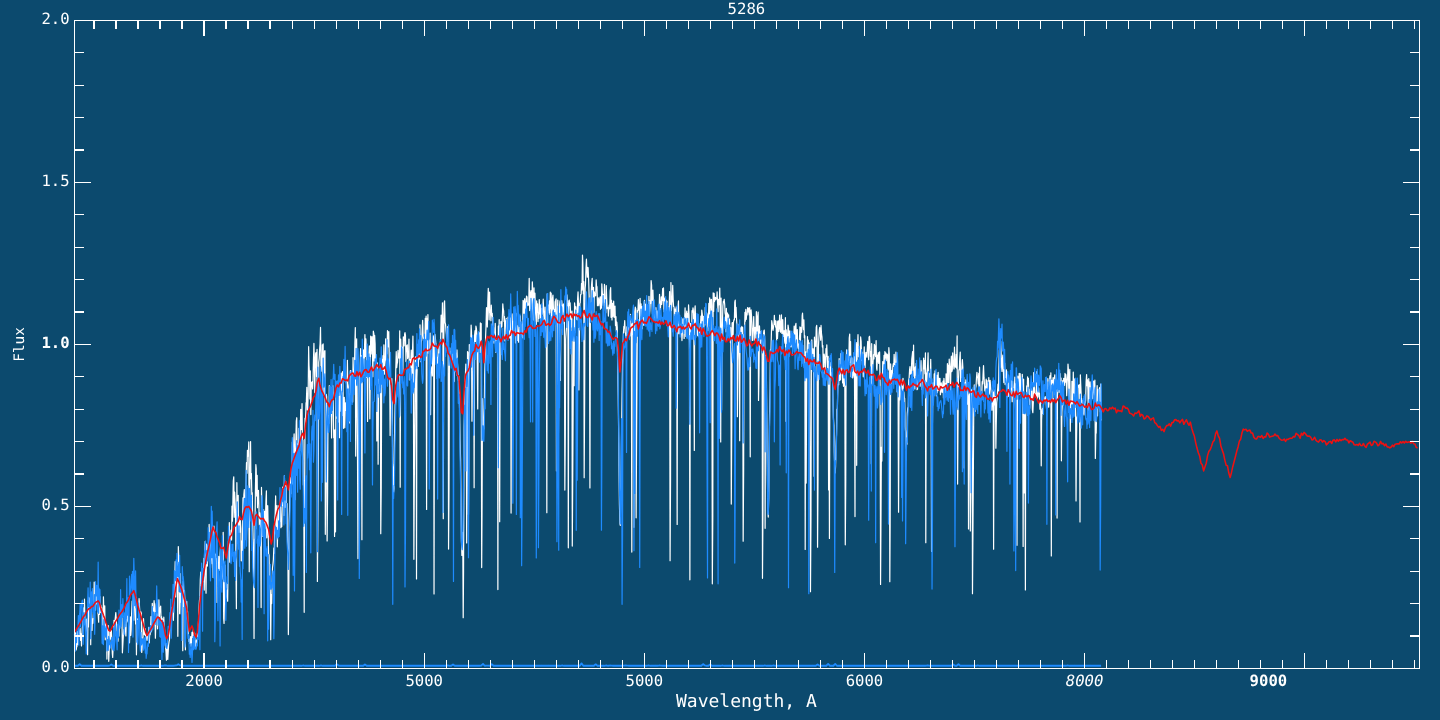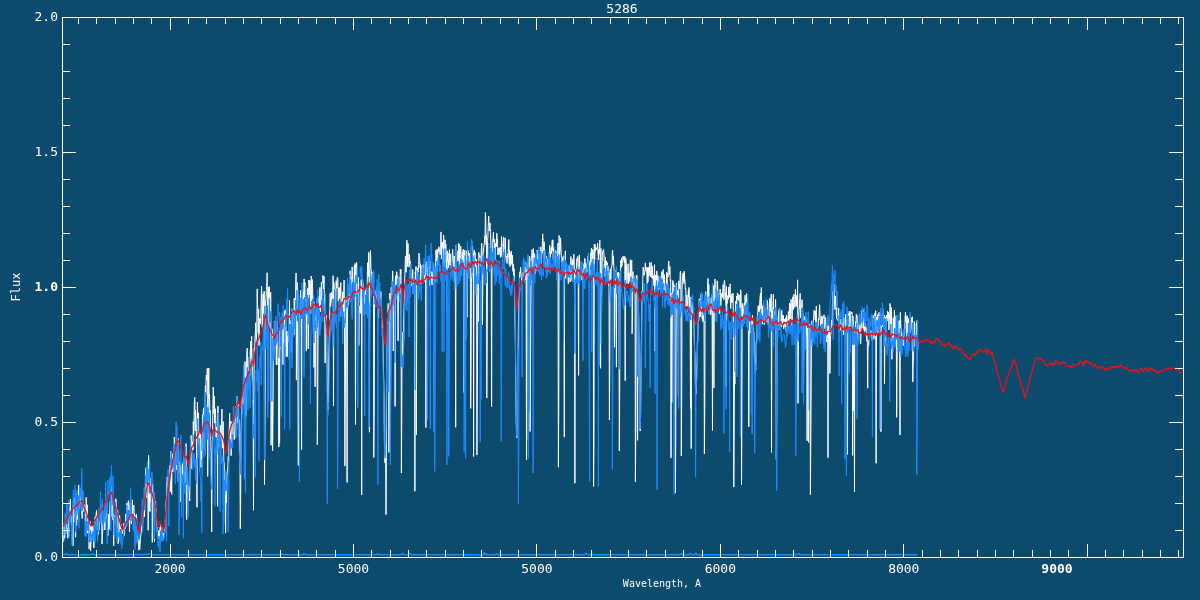--- a/index.html
+++ b/index.html
@@ -3,21 +3,21 @@
 <meta charset="utf-8">
 <style>
   html,body{margin:0;padding:0;background:#000;}
   .stage{
     position:relative;width:1200px;height:600px;background:#0c4a6e;overflow:hidden;
     font-family:"DejaVu Sans Mono","Liberation Mono",monospace;
   }
   .stage svg{position:absolute;left:0;top:0;}
   .lbl{position:absolute;color:#fff;font-size:13px;line-height:14px;white-space:pre;}
   .title{top:2px;left:622px;transform:translateX(-50%);}
-  .xlabel{top:577px;left:622px;transform:translateX(-50%);font-size:10px;margin-left:40px;}
+  .xlabel{top:577px;left:622px;transform:translateX(-50%);font-size:15px;}
   .ylabel{top:287px;left:16px;transform:translate(-50%,-50%) rotate(-90deg);font-size:12px;}
   .xtick{top:562px;transform:translateX(-50%);}
   .ytick{width:34px;text-align:right;}
 </style>
 </head>
 <body>
 
 <div class="stage">
   <svg id="plot" width="1200" height="600">
       <polyline points="62.0,526.7 62.4,527.1 62.7,538.4 63.1,527.3 63.5,541.6 63.8,539.4 64.2,538.5 64.6,526.4 64.9,537.1 65.3,530.3 65.7,527.6 66.0,528.5 66.4,525.6 66.8,523.9 67.1,533.6 67.5,528.3 67.9,538.3 68.2,529.5 68.6,523.2 69.0,520.9 69.3,515.0 69.7,506.5 70.1,516.5 70.4,499.3 70.8,519.1 71.2,520.1 71.5,524.8 71.9,516.4 72.3,540.7 72.6,515.5 73.0,545.6 73.4,500.9 73.7,522.5 74.1,497.7 74.5,504.3 74.8,508.1 75.2,498.7 75.6,537.2 75.9,506.6 76.3,524.7 76.7,525.4 77.0,515.7 77.4,519.4 77.8,510.3 78.1,510.7 78.5,485.0 78.9,501.7 79.2,500.5 79.6,508.5 80.0,489.4 80.3,503.3 80.7,497.4 81.1,491.5 81.4,509.6 81.8,511.7 82.2,518.5 82.5,501.4 82.9,512.0 83.3,497.1 83.6,510.2 84.0,504.3 84.4,510.8 84.7,506.2 85.1,511.6 85.5,508.8 85.8,535.8 86.2,497.3 86.6,512.6 86.9,516.3 87.3,504.8 87.7,533.2 88.0,524.9 88.4,519.9 88.8,521.7 89.1,549.2 89.5,524.7 89.9,529.0 90.2,521.3 90.6,551.1 91.0,541.6 91.4,535.7 91.7,525.5 92.1,532.7 92.5,530.7 92.8,525.5 93.2,533.6 93.6,544.5 93.9,547.8 94.3,538.1 94.7,528.7 95.0,517.0 95.4,518.2 95.8,517.5 96.1,514.6 96.5,510.4 96.9,516.6 97.2,520.2 97.6,526.3 98.0,523.9 98.3,534.4 98.7,528.6 99.1,530.1 99.4,523.0 99.8,520.8 100.2,521.3 100.5,517.2 100.9,508.3 101.3,518.3 101.6,511.5 102.0,544.0 102.4,536.7 102.7,531.2 103.1,524.7 103.5,528.0 103.8,515.7 104.2,522.7 104.6,524.9 104.9,530.0 105.3,516.1 105.7,518.4 106.0,517.4 106.4,510.0 106.8,510.2 107.1,518.6 107.5,524.5 107.9,535.7 108.2,527.9 108.6,514.1 109.0,529.4 109.3,525.0 109.7,510.9 110.1,500.9 110.4,501.0 110.8,503.3 111.2,486.7 111.5,516.8 111.9,496.4 112.3,495.2 112.6,501.8 113.0,520.0 113.4,513.0 113.7,545.7 114.1,515.7 114.5,519.7 114.8,524.0 115.2,515.3 115.6,518.0 115.9,498.8 116.3,506.3 116.7,512.6 117.0,512.9 117.4,509.8 117.8,511.1 118.1,543.7 118.5,539.1 118.9,532.6 119.2,530.6 119.6,515.6 120.0,524.7 120.3,529.0 120.7,527.5 121.1,524.1 121.4,531.4 121.8,530.1 122.2,532.8 122.5,533.7 122.9,529.2 123.3,528.8 123.6,528.3 124.0,522.8 124.4,535.7 124.7,528.7 125.1,528.9 125.5,523.8 125.8,513.8 126.2,526.4 126.6,522.8 126.9,502.8 127.3,511.0 127.7,508.0 128.0,509.8 128.4,500.6 128.8,504.6 129.1,510.7 129.5,531.8 129.9,517.4 130.2,502.9 130.6,504.1 131.0,501.6 131.3,524.0 131.7,508.6 132.1,513.1 132.4,499.8 132.8,513.9 133.2,507.4 133.5,506.5 133.9,505.1 134.3,518.4 134.6,513.8 135.0,518.6 135.4,515.7 135.7,517.3 136.1,525.1 136.5,514.3 136.8,522.5 137.2,525.5 137.6,534.9 137.9,538.4 138.3,542.6 138.7,550.2 139.0,537.4 139.4,539.3 139.8,549.5 140.1,544.7 140.5,537.7 140.9,534.7 141.2,533.2 141.6,524.0 142.0,517.5 142.3,523.8 142.7,523.2 143.1,511.0 143.4,506.2 143.8,509.9 144.2,508.8 144.5,516.9 144.9,500.6 145.3,496.0 145.6,485.0 146.0,467.9 146.4,497.5 146.7,480.8 147.1,478.7 147.5,468.7 147.8,473.5 148.2,530.3 148.6,455.4 149.0,466.1 149.3,463.1 149.7,511.4 150.1,478.0 150.4,501.8 150.8,488.4 151.2,511.9 151.5,507.0 151.9,488.6 152.3,542.3 152.6,484.4 153.0,505.3 153.4,500.2 153.7,492.0 154.1,500.9 154.5,541.5 154.8,503.2 155.2,508.3 155.6,501.2 155.9,515.3 156.3,509.5 156.7,525.5 157.0,528.2 157.4,534.5 157.8,532.6 158.1,536.3 158.5,535.2 158.9,530.5 159.2,538.5 159.6,535.3 160.0,527.0 160.3,526.9 160.7,531.2 161.1,524.7 161.4,528.5 161.8,531.3 162.2,527.5 162.5,535.0 162.9,540.1 163.3,535.5 163.6,533.4 164.0,533.5 164.4,535.4 164.7,527.9 165.1,524.0 165.5,516.8 165.8,508.6 166.2,500.4 166.6,497.4 166.9,483.2 167.3,476.8 167.7,486.0 168.0,477.2 168.4,483.4 168.8,485.4 169.1,483.0 169.5,477.2 169.9,465.3 170.2,491.7 170.6,469.5 171.0,451.2 171.3,470.2 171.7,494.3 172.1,453.5 172.4,457.1 172.8,471.7 173.2,462.6 173.5,454.1 173.9,457.9 174.3,437.0 174.6,456.3 175.0,450.0 175.4,473.5 175.7,464.0 176.1,449.4 176.5,462.1 176.8,469.8 177.2,463.1 177.6,481.3 177.9,459.5 178.3,438.5 178.7,459.5 179.0,473.8 179.4,464.5 179.8,461.8 180.1,469.1 180.5,465.5 180.9,502.0 181.2,484.5 181.6,482.5 182.0,477.6 182.3,463.7 182.7,475.4 183.1,472.7 183.4,461.9 183.8,455.5 184.2,477.0 184.5,472.0 184.9,482.6 185.3,479.3 185.6,474.1 186.0,443.6 186.4,515.4 186.7,519.5 187.1,498.4 187.5,470.9 187.8,492.1 188.2,498.7 188.6,496.8 188.9,487.8 189.3,485.8 189.7,501.0 190.0,475.1 190.4,450.9 190.8,456.1 191.1,435.4 191.5,468.5 191.9,446.8 192.2,450.1 192.6,441.7 193.0,449.9 193.3,421.7 193.7,434.3 194.1,416.4 194.4,400.9 194.8,397.4 195.2,431.0 195.5,410.1 195.9,418.0 196.3,428.2 196.6,470.2 197.0,507.3 197.4,402.2 197.7,426.7 198.1,420.7 198.5,412.8 198.8,452.1 199.2,431.9 199.6,440.4 199.9,443.5 200.3,433.9 200.7,440.3 201.0,467.5 201.4,451.0 201.8,467.0 202.1,452.9 202.5,414.9 202.9,427.5 203.2,412.3 203.6,407.9 204.0,449.7 204.3,416.7 204.7,422.5 205.1,398.3 205.4,385.6 205.8,394.4 206.2,375.2 206.6,376.6 206.9,380.1 207.3,368.3 207.7,476.4 208.0,427.9 208.4,388.8 208.8,368.0 209.1,398.8 209.5,394.5 209.9,415.0 210.2,410.5 210.6,435.8 211.0,451.9 211.3,471.7 211.7,532.0 212.1,449.6 212.4,448.6 212.8,412.1 213.2,387.2 213.5,390.5 213.9,413.4 214.3,396.1 214.6,423.1 215.0,410.7 215.4,408.7 215.7,418.8 216.1,437.4 216.5,427.3 216.8,431.5 217.2,437.3 217.6,506.3 217.9,406.2 218.3,424.8 218.7,430.0 219.0,447.1 219.4,443.8 219.8,424.9 220.1,433.2 220.5,426.3 220.9,440.7 221.2,432.5 221.6,417.5 222.0,409.0 222.3,448.2 222.7,440.0 223.1,421.4 223.4,436.2 223.8,461.2 224.2,462.7 224.5,481.2 224.9,485.8 225.3,494.0 225.6,533.1 226.0,495.6 226.4,503.0 226.7,488.3 227.1,473.1 227.5,469.9 227.8,466.5 228.2,456.6 228.6,461.1 228.9,434.6 229.3,428.1 229.7,413.3 230.0,434.1 230.4,444.2 230.8,421.3 231.1,455.7 231.5,440.3 231.9,440.0 232.2,421.6 232.6,434.3 233.0,434.9 233.3,433.4 233.7,419.9 234.1,439.7 234.4,435.1 234.8,438.8 235.2,419.1 235.5,406.0 235.9,421.2 236.3,406.3 236.6,429.5 237.0,396.4 237.4,415.3 237.7,422.8 238.1,401.2 238.5,407.3 238.8,426.8 239.2,419.7 239.6,446.8 239.9,456.9 240.3,528.8 240.7,494.8 241.0,433.8 241.4,420.4 241.8,398.1 242.1,404.6 242.5,411.3 242.9,396.4 243.2,403.8 243.6,368.5 244.0,402.9 244.3,392.9 244.7,370.9 245.1,361.6 245.4,373.5 245.8,416.4 246.2,384.8 246.5,369.5 246.9,350.9 247.3,348.1 247.6,388.5 248.0,377.8 248.4,369.6 248.7,372.1 249.1,357.0 249.5,358.1 249.8,375.6 250.2,361.4 250.6,341.1 250.9,358.1 251.3,354.8 251.7,336.3 252.0,366.4 252.4,366.8 252.8,404.1 253.1,400.2 253.5,510.3 253.9,399.7 254.2,348.5 254.6,351.7 255.0,336.2 255.3,334.7 255.7,322.7 256.1,341.7 256.4,341.0 256.8,329.1 257.2,288.9 257.5,304.1 257.9,311.3 258.3,332.5 258.6,309.0 259.0,345.5 259.4,318.9 259.7,322.2 260.1,318.1 260.5,324.1 260.8,317.7 261.2,300.7 261.6,286.2 261.9,298.8 262.3,327.3 262.7,301.6 263.0,294.8 263.4,293.8 263.8,313.8 264.2,291.2 264.5,484.6 264.9,435.4 265.3,383.0 265.6,302.0 266.0,298.6 266.4,290.4 266.7,286.6 267.1,272.8 267.5,304.9 267.8,301.0 268.2,309.3 268.6,287.3 268.9,327.4 269.3,286.6 269.7,329.1 270.0,313.8 270.4,292.8 270.8,292.2 271.1,445.3 271.5,385.8 271.9,328.6 272.2,330.5 272.6,450.8 273.0,412.2 273.3,346.6 273.7,346.1 274.1,352.8 274.4,321.4 274.8,322.8 275.2,336.5 275.5,336.7 275.9,328.8 276.3,365.0 276.6,340.3 277.0,337.6 277.4,321.4 277.7,338.1 278.1,364.8 278.5,358.3 278.8,447.1 279.2,358.4 279.6,443.2 279.9,326.0 280.3,343.5 280.7,335.4 281.0,348.7 281.4,347.4 281.8,351.7 282.1,342.1 282.5,323.1 282.9,364.7 283.2,327.6 283.6,342.7 284.0,328.5 284.3,310.9 284.7,336.4 285.1,346.3 285.4,309.7 285.8,313.8 286.2,356.9 286.5,336.1 286.9,331.1 287.3,356.5 287.6,342.3 288.0,335.7 288.4,341.9 288.7,332.9 289.1,329.3 289.5,300.3 289.8,319.5 290.2,321.8 290.6,331.0 290.9,328.3 291.3,352.4 291.7,346.0 292.0,308.8 292.4,326.8 292.8,313.2 293.1,314.8 293.5,321.9 293.9,335.1 294.2,298.1 294.6,320.9 295.0,312.8 295.3,313.1 295.7,286.6 296.1,273.0 296.4,380.1 296.8,336.0 297.2,282.4 297.5,316.1 297.9,374.4 298.3,465.5 298.6,418.6 299.0,336.5 299.4,309.6 299.7,310.9 300.1,312.1 300.5,290.6 300.8,328.0 301.2,296.4 301.6,449.7 301.9,313.7 302.3,314.5 302.7,309.4 303.0,291.6 303.4,312.9 303.8,288.6 304.1,278.8 304.5,297.0 304.9,282.3 305.2,291.8 305.6,314.5 306.0,308.0 306.3,351.2 306.7,298.8 307.1,302.1 307.4,297.5 307.8,288.2 308.2,349.0 308.5,318.5 308.9,280.0 309.3,294.9 309.6,285.6 310.0,280.6 310.4,292.3 310.7,314.0 311.1,276.0 311.5,277.8 311.8,300.8 312.2,279.4 312.6,286.5 312.9,307.9 313.3,306.5 313.7,301.8 314.0,367.4 314.4,302.3 314.8,309.5 315.1,386.8 315.5,317.2 315.9,316.0 316.2,326.0 316.6,314.7 317.0,304.4 317.3,444.8 317.7,405.7 318.1,317.9 318.4,299.4 318.8,316.6 319.2,296.4 319.5,310.1 319.9,287.4 320.3,311.8 320.6,304.6 321.0,300.3 321.4,282.4 321.8,300.0 322.1,294.8 322.5,294.9 322.9,275.4 323.2,281.7 323.6,289.0 324.0,276.3 324.3,293.8 324.7,306.6 325.1,363.0 325.4,331.5 325.8,321.0 326.2,328.6 326.5,315.4 326.9,350.6 327.3,387.0 327.6,389.8 328.0,410.1 328.4,407.3 328.7,367.2 329.1,346.4 329.5,326.0 329.8,308.5 330.2,293.1 330.6,306.3 330.9,303.5 331.3,301.7 331.7,291.9 332.0,298.3 332.4,294.7 332.8,298.4 333.1,275.7 333.5,406.0 333.9,282.5 334.2,293.2 334.6,299.9 335.0,289.2 335.3,298.1 335.7,310.4 336.1,280.7 336.4,282.1 336.8,288.2 337.2,278.2 337.5,277.2 337.9,279.5 338.3,301.3 338.6,288.2 339.0,292.7 339.4,287.4 339.7,298.9 340.1,296.9 340.5,293.9 340.8,282.6 341.2,316.5 341.6,306.9 341.9,299.7 342.3,303.1 342.7,291.8 343.0,308.8 343.4,315.5 343.8,290.8 344.1,280.1 344.5,317.3 344.9,466.1 345.2,411.3 345.6,357.2 346.0,300.6 346.3,297.4 346.7,300.6 347.1,482.4 347.4,315.1 347.8,302.1 348.2,288.0 348.5,305.3 348.9,297.9 349.3,291.3 349.6,299.0 350.0,270.8 350.4,299.5 350.7,301.3 351.1,284.9 351.5,283.1 351.8,275.6 352.2,266.9 352.6,279.8 352.9,282.2 353.3,281.5 353.7,289.1 354.0,292.1 354.4,265.3 354.8,285.9 355.1,263.4 355.5,424.5 355.9,265.2 356.2,292.6 356.6,262.1 357.0,294.3 357.3,288.0 357.7,283.6 358.1,291.3 358.4,277.5 358.8,345.6 359.2,306.8 359.5,308.3 359.9,305.6 360.3,313.3 360.6,287.3 361.0,279.9 361.4,284.5 361.7,495.0 362.1,278.7 362.5,278.7 362.8,281.6 363.2,286.4 363.6,288.4 363.9,288.3 364.3,301.4 364.7,313.5 365.0,297.9 365.4,297.0 365.8,288.4 366.1,295.8 366.5,298.9 366.9,285.6 367.2,283.3 367.6,262.6 368.0,268.1 368.3,276.6 368.7,252.4 369.1,269.2 369.4,432.2 369.8,282.0 370.2,252.1 370.5,250.7 370.9,268.6 371.3,270.4 371.6,274.8 372.0,278.4 372.4,288.2 372.7,292.4 373.1,272.2 373.5,287.2 373.8,457.6 374.2,406.4 374.6,298.0 374.9,293.1 375.3,293.4 375.7,296.3 376.0,290.1 376.4,299.6 376.8,298.0 377.1,294.7 377.5,302.5 377.9,295.6 378.3,318.1 378.6,317.6 379.0,290.6 379.4,297.6 379.7,294.3 380.1,300.5 380.5,297.3 380.8,291.6 381.2,302.6 381.6,308.4 381.9,316.9 382.3,313.6 382.7,329.2 383.0,341.5 383.4,367.0 383.8,382.6 384.1,409.7 384.5,449.0 384.9,462.9 385.2,459.7 385.6,443.7 386.0,514.7 386.3,475.6 386.7,356.6 387.1,340.8 387.4,319.0 387.8,313.3 388.2,303.4 388.5,319.1 388.9,452.5 389.3,388.1 389.6,293.0 390.0,293.8 390.4,428.8 390.7,373.6 391.1,287.1 391.5,287.4 391.8,295.9 392.2,289.1 392.6,270.9 392.9,276.6 393.3,351.0 393.7,311.5 394.0,315.1 394.4,289.2 394.8,295.8 395.1,406.4 395.5,279.3 395.9,275.5 396.2,284.5 396.6,271.7 397.0,273.6 397.3,277.6 397.7,296.0 398.1,340.8 398.4,294.4 398.8,277.9 399.2,286.5 399.5,277.3 399.9,293.7 400.3,269.1 400.6,273.6 401.0,269.6 401.4,473.0 401.7,426.9 402.1,332.2 402.5,351.3 402.8,355.3 403.2,357.4 403.6,339.5 403.9,312.5 404.3,299.6 404.7,279.1 405.0,272.2 405.4,256.4 405.8,260.1 406.1,272.4 406.5,251.6 406.9,240.2 407.2,252.0 407.6,266.5 408.0,243.5 408.3,260.2 408.7,258.7 409.1,267.2 409.4,254.3 409.8,263.1 410.2,261.1 410.5,266.5 410.9,274.8 411.3,273.0 411.6,285.9 412.0,283.1 412.4,284.1 412.7,269.5 413.1,293.6 413.5,282.2 413.8,285.9 414.2,284.3 414.6,283.7 414.9,491.3 415.3,271.8 415.7,278.3 416.0,266.4 416.4,434.8 416.8,282.1 417.1,277.4 417.5,267.9 417.9,272.4 418.2,272.2 418.6,264.6 419.0,253.2 419.3,257.3 419.7,258.9 420.1,267.9 420.4,263.8 420.8,284.1 421.2,267.4 421.5,268.0 421.9,265.3 422.3,280.0 422.6,281.6 423.0,278.1 423.4,264.3 423.7,265.6 424.1,267.6 424.5,265.3 424.8,281.6 425.2,271.4 425.6,262.8 425.9,427.6 426.3,272.5 426.7,261.5 427.0,269.1 427.4,276.4 427.8,268.2 428.1,267.5 428.5,277.8 428.9,274.5 429.2,258.7 429.6,285.8 430.0,261.2 430.3,263.1 430.7,275.0 431.1,283.7 431.4,271.6 431.8,282.2 432.2,285.1 432.5,277.0 432.9,268.0 433.3,277.8 433.6,263.3 434.0,273.2 434.4,280.5 434.7,272.7 435.1,270.1 435.5,281.5 435.9,250.3 436.2,251.7 436.6,261.0 437.0,251.0 437.3,248.9 437.7,265.3 438.1,263.9 438.4,251.3 438.8,246.7 439.2,247.5 439.5,254.2 439.9,254.6 440.3,253.0 440.6,254.1 441.0,231.9 441.4,258.8 441.7,243.4 442.1,257.2 442.5,242.2 442.8,264.3 443.2,256.3 443.6,234.9 443.9,241.0 444.3,266.4 444.7,266.7 445.0,239.8 445.4,262.0 445.8,244.3 446.1,256.1 446.5,263.3 446.9,270.3 447.2,250.8 447.6,260.4 448.0,253.2 448.3,268.0 448.7,260.6 449.1,265.4 449.4,249.6 449.8,261.5 450.2,254.1 450.5,265.3 450.9,270.8 451.3,257.0 451.6,261.3 452.0,261.7 452.4,255.8 452.7,249.3 453.1,259.5 453.5,274.4 453.8,269.8 454.2,255.9 454.6,282.8 454.9,266.7 455.3,270.1 455.7,427.3 456.0,244.9 456.4,258.4 456.8,257.1 457.1,254.3 457.5,260.8 457.9,250.8 458.2,261.9 458.6,243.5 459.0,257.2 459.3,244.3 459.7,269.0 460.1,263.0 460.4,248.6 460.8,246.0 461.2,256.7 461.5,265.7 461.9,258.3 462.3,263.1 462.6,251.6 463.0,250.4 463.4,249.0 463.7,392.5 464.1,330.5 464.5,260.1 464.8,250.1 465.2,384.1 465.6,329.4 465.9,283.9 466.3,254.7 466.7,250.8 467.0,317.1 467.4,268.9 467.8,267.4 468.1,250.4 468.5,255.4 468.9,269.7 469.2,254.8 469.6,253.3 470.0,260.0 470.3,259.5 470.7,408.4 471.1,361.6 471.4,282.5 471.8,276.5 472.2,271.9 472.5,245.8 472.9,252.0 473.3,255.1 473.6,456.5 474.0,250.9 474.4,250.1 474.7,254.6 475.1,252.3 475.5,261.2 475.8,272.5 476.2,265.9 476.6,259.2 476.9,455.1 477.3,393.9 477.7,325.6 478.0,271.8 478.4,321.4 478.8,252.4 479.1,255.9 479.5,257.2 479.9,255.6 480.2,265.4 480.6,266.2 481.0,266.5 481.3,249.8 481.7,243.3 482.1,253.7 482.4,325.0 482.8,288.0 483.2,252.6 483.5,252.5 483.9,245.2 484.3,245.2 484.6,236.2 485.0,241.8 485.4,212.5 485.7,219.2 486.1,244.8 486.5,234.7 486.8,398.1 487.2,334.8 487.6,240.6 487.9,237.0 488.3,223.5 488.7,216.0 489.0,224.2 489.4,231.0 489.8,222.8 490.1,223.1 490.5,232.5 490.9,245.1 491.2,254.7 491.6,406.6 492.0,256.3 492.3,268.4 492.7,242.3 493.1,235.7 493.5,231.9 493.8,248.3 494.2,243.6 494.6,239.4 494.9,260.1 495.3,243.3 495.7,246.8 496.0,245.8 496.4,246.4 496.8,233.3 497.1,238.4 497.5,239.1 497.9,254.8 498.2,250.3 498.6,248.3 499.0,254.7 499.3,252.3 499.7,249.3 500.1,247.4 500.4,257.6 500.8,247.3 501.2,256.7 501.5,236.5 501.9,242.5 502.3,252.0 502.6,254.4 503.0,245.3 503.4,251.7 503.7,236.9 504.1,253.7 504.5,258.8 504.8,260.7 505.2,238.0 505.6,249.0 505.9,257.2 506.3,256.1 506.7,256.6 507.0,263.4 507.4,256.3 507.8,254.0 508.1,257.3 508.5,242.4 508.9,239.6 509.2,264.4 509.6,250.2 510.0,266.6 510.3,252.8 510.7,263.7 511.1,255.5 511.4,251.0 511.8,264.5 512.2,263.0 512.5,255.0 512.9,271.3 513.3,263.9 513.6,276.1 514.0,268.4 514.4,272.8 514.7,306.1 515.1,327.3 515.5,355.6 515.8,388.6 516.2,420.5 516.6,436.3 516.9,437.8 517.3,411.6 517.7,385.8 518.0,359.7 518.4,327.1 518.8,303.9 519.1,297.1 519.5,277.6 519.9,271.9 520.2,273.3 520.6,267.2 521.0,277.2 521.3,277.4 521.7,281.3 522.1,284.6 522.4,272.4 522.8,276.9 523.2,275.7 523.5,272.4 523.9,274.3 524.3,266.9 524.6,272.4 525.0,272.6 525.4,261.9 525.7,280.0 526.1,270.0 526.5,460.1 526.8,275.3 527.2,262.9 527.6,278.8 527.9,273.4 528.3,439.4 528.7,372.6 529.0,259.7 529.4,256.0 529.8,257.5 530.1,431.5 530.5,365.7 530.9,302.9 531.2,258.6 531.6,258.7 532.0,249.7 532.3,254.5 532.7,259.3 533.1,267.5 533.4,248.6 533.8,263.1 534.2,253.2 534.5,267.8 534.9,255.5 535.3,273.9 535.6,264.8 536.0,261.3 536.4,271.0 536.7,253.2 537.1,250.3 537.5,261.4 537.8,255.6 538.2,253.5 538.6,268.1 538.9,255.7 539.3,256.6 539.7,260.6 540.0,265.9 540.4,266.8 540.8,246.9 541.1,264.0 541.5,258.9 541.9,250.2 542.2,252.9 542.6,233.8 543.0,237.5 543.3,251.9 543.7,261.6 544.1,241.7 544.4,251.4 544.8,261.3 545.2,264.4 545.5,261.9 545.9,266.1 546.3,268.7 546.6,256.3 547.0,269.2 547.4,271.5 547.7,259.1 548.1,267.4 548.5,264.5 548.8,259.3 549.2,261.2 549.6,245.2 549.9,254.4 550.3,258.1 550.7,252.6 551.1,247.4 551.4,253.7 551.8,250.2 552.2,240.5 552.5,250.3 552.9,239.8 553.3,259.8 553.6,248.5 554.0,252.7 554.4,266.1 554.7,250.9 555.1,250.0 555.5,271.2 555.8,250.9 556.2,254.4 556.6,258.1 556.9,262.1 557.3,259.6 557.7,254.7 558.0,243.0 558.4,467.2 558.8,397.6 559.1,235.5 559.5,258.8 559.9,252.4 560.2,250.4 560.6,237.8 561.0,249.5 561.3,255.5 561.7,255.8 562.1,270.5 562.4,257.5 562.8,257.9 563.2,261.2 563.5,255.8 563.9,264.3 564.3,437.1 564.6,267.4 565.0,255.9 565.4,250.8 565.7,278.1 566.1,272.2 566.5,272.8 566.8,278.3 567.2,277.2 567.6,270.0 567.9,271.7 568.3,283.8 568.7,276.2 569.0,265.7 569.4,272.8 569.8,265.8 570.1,282.0 570.5,266.4 570.9,256.5 571.2,269.0 571.6,280.4 572.0,261.8 572.3,259.3 572.7,266.3 573.1,261.4 573.4,272.5 573.8,254.1 574.2,261.9 574.5,271.1 574.9,483.2 575.3,269.5 575.6,272.0 576.0,274.7 576.4,273.2 576.7,258.9 577.1,260.1 577.5,256.5 577.8,258.6 578.2,274.8 578.6,375.4 578.9,260.1 579.3,254.9 579.7,267.4 580.0,268.0 580.4,272.6 580.8,273.4 581.1,278.6 581.5,279.8 581.9,278.8 582.2,269.5 582.6,280.7 583.0,275.7 583.3,275.1 583.7,272.1 584.1,263.4 584.4,277.0 584.8,258.4 585.2,261.4 585.5,264.1 585.9,272.5 586.3,263.6 586.6,272.3 587.0,271.5 587.4,270.8 587.7,256.2 588.1,264.0 588.5,263.1 588.8,260.5 589.2,261.9 589.6,266.0 589.9,275.5 590.3,268.6 590.7,252.8 591.0,271.6 591.4,248.2 591.8,255.9 592.1,249.9 592.5,262.5 592.9,249.4 593.2,255.0 593.6,486.5 594.0,429.9 594.3,244.0 594.7,259.5 595.1,244.4 595.4,251.3 595.8,249.7 596.2,247.7 596.5,249.8 596.9,248.4 597.3,248.4 597.6,243.2 598.0,252.9 598.4,259.7 598.7,249.4 599.1,254.0 599.5,251.0 599.8,240.1 600.2,261.3 600.6,368.3 600.9,248.4 601.3,341.7 601.7,287.7 602.0,270.5 602.4,255.1 602.8,251.1 603.1,251.7 603.5,249.4 603.9,253.6 604.2,260.7 604.6,262.5 605.0,276.5 605.3,256.9 605.7,270.1 606.1,260.8 606.4,261.5 606.8,272.1 607.2,262.3 607.5,276.0 607.9,265.9 608.3,276.6 608.7,285.7 609.0,273.1 609.4,420.1 609.8,355.9 610.1,269.0 610.5,268.9 610.9,281.1 611.2,269.0 611.6,266.3 612.0,266.6 612.3,251.7 612.7,250.1 613.1,264.5 613.4,256.1 613.8,266.1 614.2,272.4 614.5,347.3 614.9,300.9 615.3,286.6 615.6,281.3 616.0,270.1 616.4,367.2 616.7,273.5 617.1,284.3 617.5,272.9 617.8,276.1 618.2,272.0 618.6,278.1 618.9,272.9 619.3,451.0 619.7,392.1 620.0,279.0 620.4,278.3 620.8,260.2 621.1,267.6 621.5,257.8 621.9,266.1 622.2,261.8 622.6,262.5 623.0,256.3 623.3,260.0 623.7,256.8 624.1,260.2 624.4,262.4 624.8,256.3 625.2,380.7 625.5,259.3 625.9,258.2 626.3,263.7 626.6,271.3 627.0,283.7 627.4,273.9 627.7,274.2 628.1,263.8 628.5,283.6 628.8,273.8 629.2,272.8 629.6,274.9 629.9,282.3 630.3,259.7 630.7,278.2 631.0,277.6 631.4,263.4 631.8,260.0 632.1,333.7 632.5,312.4 632.9,271.5 633.2,279.1 633.6,286.2 634.0,281.6 634.3,276.1 634.7,283.0 635.1,287.0 635.4,481.9 635.8,426.5 636.2,279.4 636.5,275.8 636.9,275.1 637.3,283.9 637.6,440.3 638.0,296.2 638.4,305.1 638.7,317.8 639.1,354.9 639.5,397.0 639.8,420.4 640.2,430.9 640.6,414.8 640.9,383.2 641.3,345.9 641.7,324.0 642.0,291.6 642.4,295.1 642.8,279.5 643.1,267.2 643.5,269.6 643.9,273.9 644.2,275.4 644.6,272.4 645.0,270.1 645.3,262.8 645.7,270.4 646.1,267.1 646.4,272.6 646.8,272.7 647.2,283.6 647.5,267.5 647.9,282.1 648.3,274.9 648.6,267.3 649.0,276.2 649.4,270.3 649.7,262.5 650.1,273.5 650.5,276.8 650.8,269.6 651.2,262.4 651.6,277.9 651.9,275.7 652.3,266.3 652.7,280.3 653.0,276.2 653.4,275.6 653.8,283.6 654.1,285.9 654.5,264.7 654.9,351.1 655.2,274.9 655.6,287.1 656.0,278.2 656.3,283.3 656.7,270.9 657.1,273.5 657.4,280.9 657.8,291.6 658.2,275.8 658.5,287.7 658.9,289.0 659.3,288.0 659.6,277.4 660.0,289.1 660.4,285.8 660.7,282.5 661.1,287.2 661.5,280.4 661.8,271.7 662.2,284.0 662.6,286.2 662.9,271.3 663.3,269.5 663.7,289.9 664.0,278.7 664.4,274.6 664.8,289.0 665.1,290.3 665.5,286.8 665.9,293.4 666.3,281.2 666.6,272.3 667.0,285.5 667.4,273.1 667.7,275.2 668.1,276.9 668.5,262.8 668.8,261.0 669.2,270.6 669.6,274.7 669.9,266.5 670.3,281.5 670.7,279.8 671.0,457.9 671.4,293.2 671.8,402.6 672.1,348.7 672.5,295.6 672.9,280.5 673.2,297.5 673.6,283.5 674.0,291.7 674.3,285.7 674.7,296.6 675.1,416.1 675.4,493.1 675.8,432.6 676.2,286.9 676.5,283.2 676.9,296.9 677.3,292.0 677.6,290.6 678.0,300.1 678.4,396.9 678.7,280.9 679.1,288.0 679.5,284.6 679.8,288.8 680.2,272.6 680.6,271.2 680.9,283.8 681.3,456.0 681.7,399.0 682.0,289.2 682.4,281.5 682.8,274.6 683.1,272.9 683.5,275.0 683.9,283.5 684.2,271.2 684.6,278.1 685.0,281.0 685.3,289.2 685.7,287.9 686.1,306.8 686.4,299.2 686.8,295.0 687.2,297.7 687.5,311.4 687.9,306.7 688.3,290.6 688.6,296.9 689.0,287.4 689.4,300.1 689.7,310.3 690.1,297.0 690.5,408.3 690.8,301.2 691.2,448.7 691.6,306.1 691.9,302.1 692.3,309.3 692.7,313.9 693.0,312.9 693.4,310.5 693.8,315.2 694.1,331.4 694.5,348.0 694.9,354.4 695.2,376.3 695.6,387.7 696.0,394.1 696.3,388.8 696.7,371.5 697.1,361.9 697.4,341.1 697.8,340.9 698.2,322.4 698.5,320.1 698.9,320.6 699.3,298.8 699.6,317.1 700.0,305.8 700.4,316.5 700.7,294.7 701.1,304.4 701.5,306.5 701.8,309.9 702.2,319.1 702.6,312.4 702.9,321.9 703.3,319.7 703.7,313.7 704.0,320.8 704.4,454.0 704.8,401.0 705.1,301.5 705.5,291.6 705.9,303.7 706.2,302.4 706.6,304.8 707.0,299.5 707.3,303.7 707.7,281.8 708.1,278.4 708.4,302.1 708.8,284.6 709.2,313.9 709.5,306.2 709.9,298.2 710.3,306.1 710.6,314.9 711.0,312.9 711.4,300.7 711.7,294.1 712.1,318.2 712.5,430.5 712.8,296.6 713.2,293.6 713.6,285.6 713.9,387.8 714.3,290.6 714.7,286.3 715.0,278.9 715.4,297.2 715.8,291.3 716.1,294.7 716.5,305.7 716.9,292.5 717.2,280.8 717.6,284.5 718.0,300.3 718.3,293.5 718.7,303.6 719.1,305.9 719.4,314.0 719.8,300.8 720.2,289.1 720.5,302.3 720.9,306.3 721.3,296.1 721.6,293.6 722.0,295.2 722.4,297.7 722.7,291.2 723.1,284.5 723.5,287.6 723.9,299.8 724.2,281.1 724.6,280.3 725.0,288.4 725.3,296.9 725.7,293.0 726.1,386.5 726.4,286.4 726.8,315.5 727.2,306.0 727.5,303.1 727.9,295.5 728.3,299.1 728.6,287.0 729.0,288.3 729.4,295.8 729.7,297.2 730.1,283.9 730.5,306.8 730.8,308.5 731.2,296.0 731.6,301.6 731.9,293.9 732.3,302.9 732.7,301.1 733.0,293.2 733.4,319.0 733.8,487.1 734.1,440.7 734.5,372.5 734.9,384.2 735.2,329.2 735.6,301.4 736.0,305.8 736.3,307.9 736.7,296.1 737.1,310.3 737.4,292.9 737.8,297.7 738.2,294.1 738.5,300.6 738.9,295.1 739.3,295.1 739.6,295.9 740.0,308.2 740.4,303.5 740.7,289.7 741.1,295.1 741.5,484.8 741.8,437.1 742.2,303.3 742.6,319.7 742.9,308.8 743.3,314.2 743.7,311.5 744.0,305.6 744.4,303.1 744.8,305.4 745.1,295.2 745.5,303.3 745.9,312.9 746.2,314.5 746.6,293.5 747.0,300.7 747.3,326.4 747.7,321.1 748.1,316.3 748.4,325.6 748.8,426.8 749.2,339.3 749.5,320.3 749.9,333.3 750.3,328.4 750.6,320.2 751.0,318.5 751.4,320.8 751.7,323.9 752.1,325.5 752.5,315.3 752.8,326.2 753.2,326.8 753.6,331.6 753.9,332.0 754.3,355.4 754.7,360.1 755.0,373.9 755.4,367.2 755.8,370.1 756.1,344.5 756.5,339.8 756.9,339.3 757.2,317.3 757.6,315.1 758.0,308.0 758.3,305.6 758.7,311.5 759.1,312.0 759.4,311.7 759.8,299.5 760.2,296.0 760.5,293.1 760.9,313.5 761.3,287.5 761.6,307.7 762.0,306.7 762.4,324.1 762.7,305.8 763.1,312.7 763.5,302.8 763.8,308.7 764.2,324.7 764.6,324.3 764.9,317.0 765.3,315.7 765.7,312.7 766.0,315.3 766.4,314.3 766.8,321.8 767.1,306.1 767.5,300.6 767.9,317.5 768.2,324.6 768.6,315.3 769.0,318.3 769.3,307.8 769.7,298.4 770.1,307.4 770.4,300.6 770.8,311.5 771.2,294.1 771.5,452.3 771.9,311.0 772.3,320.4 772.6,309.7 773.0,305.5 773.4,294.0 773.7,314.6 774.1,324.7 774.5,314.2 774.8,311.1 775.2,315.1 775.6,299.4 775.9,317.7 776.3,459.5 776.7,420.3 777.0,356.3 777.4,319.0 777.8,319.8 778.1,326.0 778.5,311.5 778.9,323.9 779.2,309.0 779.6,319.4 780.0,315.1 780.3,330.0 780.7,312.8 781.1,327.2 781.5,313.0 781.8,310.3 782.2,325.5 782.6,315.3 782.9,320.1 783.3,315.3 783.7,328.9 784.0,323.6 784.4,319.1 784.8,325.7 785.1,327.1 785.5,321.7 785.9,317.5 786.2,331.6 786.6,315.2 787.0,319.7 787.3,325.2 787.7,319.7 788.1,330.7 788.4,311.5 788.8,323.8 789.2,323.1 789.5,303.1 789.9,318.8 790.3,304.4 790.6,318.7 791.0,299.3 791.4,305.2 791.7,305.4 792.1,326.0 792.5,302.3 792.8,296.8 793.2,309.7 793.6,308.2 793.9,294.1 794.3,304.2 794.7,304.5 795.0,307.4 795.4,289.3 795.8,300.5 796.1,306.0 796.5,305.7 796.9,295.2 797.2,306.8 797.6,279.8 798.0,403.4 798.3,359.4 798.7,317.1 799.1,307.9 799.4,308.3 799.8,298.6 800.2,293.4 800.5,317.9 800.9,308.0 801.3,314.8 801.6,305.6 802.0,299.7 802.4,306.3 802.7,314.5 803.1,314.5 803.5,389.9 803.8,338.9 804.2,319.0 804.6,323.4 804.9,316.5 805.3,319.7 805.7,319.6 806.0,336.7 806.4,319.3 806.8,335.4 807.1,440.8 807.5,331.2 807.9,328.0 808.2,333.8 808.6,442.4 809.0,394.5 809.3,324.4 809.7,327.1 810.1,326.1 810.4,494.7 810.8,441.2 811.2,383.1 811.5,330.3 811.9,320.8 812.3,335.1 812.6,342.9 813.0,323.6 813.4,321.5 813.7,315.4 814.1,310.2 814.5,314.2 814.8,314.8 815.2,319.9 815.6,311.2 815.9,332.0 816.3,306.0 816.7,325.7 817.0,331.7 817.4,331.6 817.8,328.4 818.1,329.8 818.5,318.1 818.9,319.9 819.2,312.6 819.6,304.7 820.0,314.5 820.3,318.8 820.7,325.7 821.1,322.3 821.4,329.5 821.8,315.9 822.2,327.8 822.5,317.2 822.9,322.1 823.3,320.2 823.6,329.0 824.0,314.7 824.4,328.4 824.7,324.1 825.1,316.9 825.5,322.5 825.8,325.2 826.2,334.4 826.6,341.8 826.9,333.5 827.3,325.0 827.7,325.2 828.0,457.7 828.4,324.9 828.8,337.5 829.1,333.6 829.5,330.1 829.9,373.5 830.2,354.0 830.6,335.6 831.0,331.8 831.3,325.3 831.7,320.0 832.1,325.7 832.4,306.1 832.8,291.3 833.2,306.5 833.5,286.8 833.9,284.4 834.3,294.7 834.6,304.9 835.0,309.5 835.4,298.9 835.7,295.9 836.1,307.4 836.5,318.8 836.8,312.4 837.2,302.6 837.6,320.5 837.9,314.5 838.3,319.5 838.7,308.2 839.1,331.4 839.4,325.1 839.8,320.3 840.2,330.3 840.5,319.0 840.9,322.5 841.3,325.5 841.6,335.7 842.0,319.0 842.4,325.0 842.7,316.6 843.1,320.6 843.5,334.8 843.8,317.6 844.2,322.1 844.6,330.1 844.9,323.8 845.3,324.8 845.7,314.2 846.0,335.3 846.4,342.9 846.8,319.6 847.1,337.5 847.5,454.4 847.9,321.6 848.2,313.4 848.6,319.3 849.0,328.9 849.3,311.2 849.7,328.5 850.1,311.3 850.4,318.4 850.8,324.7 851.2,327.9 851.5,328.9 851.9,311.9 852.3,324.7 852.6,455.4 853.0,316.0 853.4,410.8 853.7,362.4 854.1,336.9 854.5,491.6 854.8,329.7 855.2,337.5 855.6,321.6 855.9,327.7 856.3,314.0 856.7,318.1 857.0,315.3 857.4,327.9 857.8,328.0 858.1,340.3 858.5,324.2 858.9,332.0 859.2,323.6 859.6,332.7 860.0,325.0 860.3,341.3 860.7,343.9 861.1,335.2 861.4,310.6 861.8,315.2 862.2,329.5 862.5,327.8 862.9,330.6 863.3,330.3 863.6,322.5 864.0,309.6 864.4,332.5 864.7,325.2 865.1,330.8 865.5,323.2 865.8,327.8 866.2,327.6 866.6,341.0 866.9,335.4 867.3,339.8 867.7,388.2 868.0,350.0 868.4,341.5 868.8,340.3 869.1,344.5 869.5,338.2 869.9,332.9 870.2,333.8 870.6,331.5 871.0,330.5 871.3,332.7 871.7,332.8 872.1,340.5 872.4,340.4 872.8,335.2 873.2,315.5 873.5,332.3 873.9,339.3 874.3,334.4 874.6,316.4 875.0,313.1 875.4,331.7 875.7,310.7 876.1,463.3 876.5,316.9 876.8,325.2 877.2,319.2 877.6,314.6 877.9,334.0 878.3,321.5 878.7,314.6 879.0,312.4 879.4,328.8 879.8,327.3 880.1,324.9 880.5,337.3 880.9,431.7 881.2,329.7 881.6,324.5 882.0,316.8 882.3,313.5 882.7,326.9 883.1,314.6 883.4,311.4 883.8,320.6 884.2,315.1 884.5,384.0 884.9,343.6 885.3,336.3 885.6,317.2 886.0,337.6 886.4,315.2 886.7,320.8 887.1,321.2 887.5,311.1 887.8,318.5 888.2,312.1 888.6,317.0 888.9,329.8 889.3,318.8 889.7,313.7 890.0,303.4 890.4,309.0 890.8,336.6 891.1,320.9 891.5,307.7 891.9,359.3 892.2,338.0 892.6,336.1 893.0,343.5 893.3,317.7 893.7,336.5 894.1,329.6 894.4,310.0 894.8,328.1 895.2,315.8 895.5,326.6 895.9,346.1 896.3,334.9 896.7,417.4 897.0,373.3 897.4,347.4 897.8,348.3 898.1,338.2 898.5,320.9 898.9,321.3 899.2,322.6 899.6,320.6 900.0,435.0 900.3,312.4 900.7,322.3 901.1,332.0 901.4,335.4 901.8,333.6 902.2,345.1 902.5,338.1 902.9,338.2 903.3,345.8 903.6,341.7 904.0,333.6 904.4,335.9 904.7,333.6 905.1,318.0 905.5,312.1 905.8,321.3 906.2,316.5 906.6,324.8 906.9,349.2 907.3,315.6 907.7,337.9 908.0,333.1 908.4,318.2 908.8,326.8 909.1,324.4 909.5,327.5 909.9,324.6 910.2,329.4 910.6,332.3 911.0,326.9 911.3,317.6 911.7,321.2 912.1,329.0 912.4,316.7 912.8,382.1 913.2,361.2 913.5,361.0 913.9,339.8 914.3,321.4 914.6,346.5 915.0,324.7 915.4,325.9 915.7,339.1 916.1,324.2 916.5,322.9 916.8,343.1 917.2,320.1 917.6,350.0 917.9,339.0" fill="none" stroke="#ffffff" stroke-width="1" stroke-linejoin="round"></polyline>
@@ -190,20 +190,20 @@
       <line x1="62" y1="17" x2="76" y2="17" stroke="#ffffff" stroke-width="1" shape-rendering="crispEdges"></line>
       <line x1="1183" y1="17" x2="1169" y2="17" stroke="#ffffff" stroke-width="1" shape-rendering="crispEdges"></line>
     </svg>
   <div class="lbl title">5286</div>
   <div class="lbl xlabel">Wavelength, A</div>
   <div class="lbl ylabel">Flux</div>
 <div class="lbl xtick" style="left: 170.046px;">2000</div>
     <div class="lbl xtick" style="left: 353.486px;">5000</div>
     <div class="lbl xtick" style="left: 536.925px;">5000</div>
     <div class="lbl xtick" style="left: 720.365px;">6000</div>
-    <div class="lbl xtick" style="left: 903.805px;">8000</div>
+    <div class="lbl xtick" style="left: 903.805px; font-style: italic;">8000</div>
     <div class="lbl xtick" style="left: 1057px; font-weight: bold;">9000</div>
     <div class="lbl ytick" style="left: 24px; top: 550px; text-align: right;">0.0</div>
     <div class="lbl ytick" style="left: 24px; top: 415px;">0.5</div>
     <div class="lbl ytick" style="left: 24px; top: 280px; font-weight: bold;">1.0</div>
     <div class="lbl ytick" style="left: 24px; top: 145px;">1.5</div>
     <div class="lbl ytick" style="left: 24px; top: 10px;">2.0</div>
   </div>
 
 </body></html>

